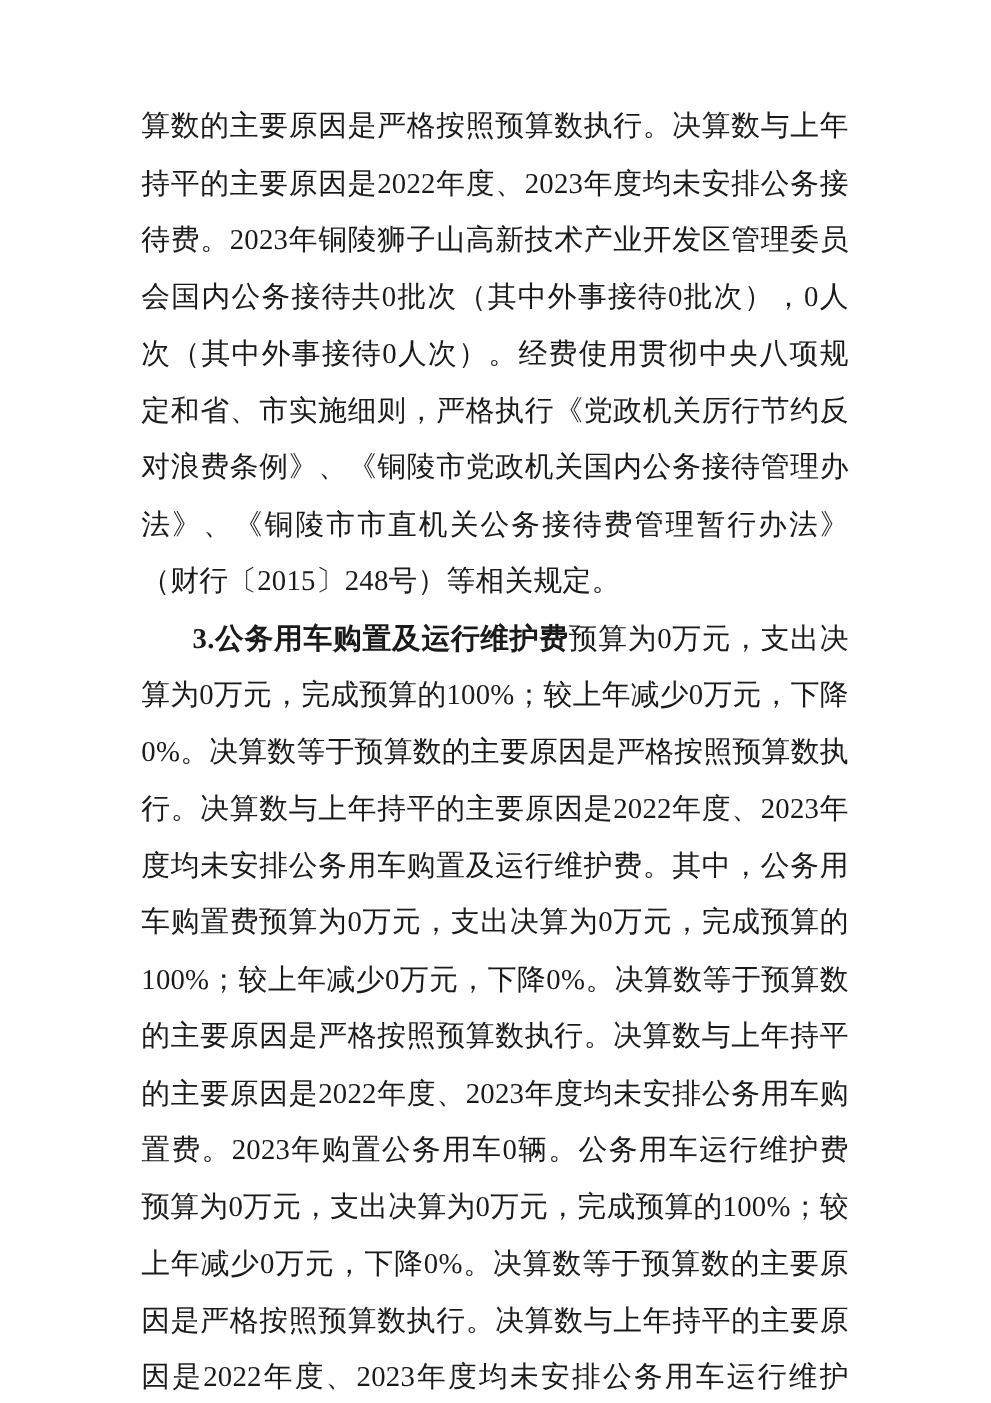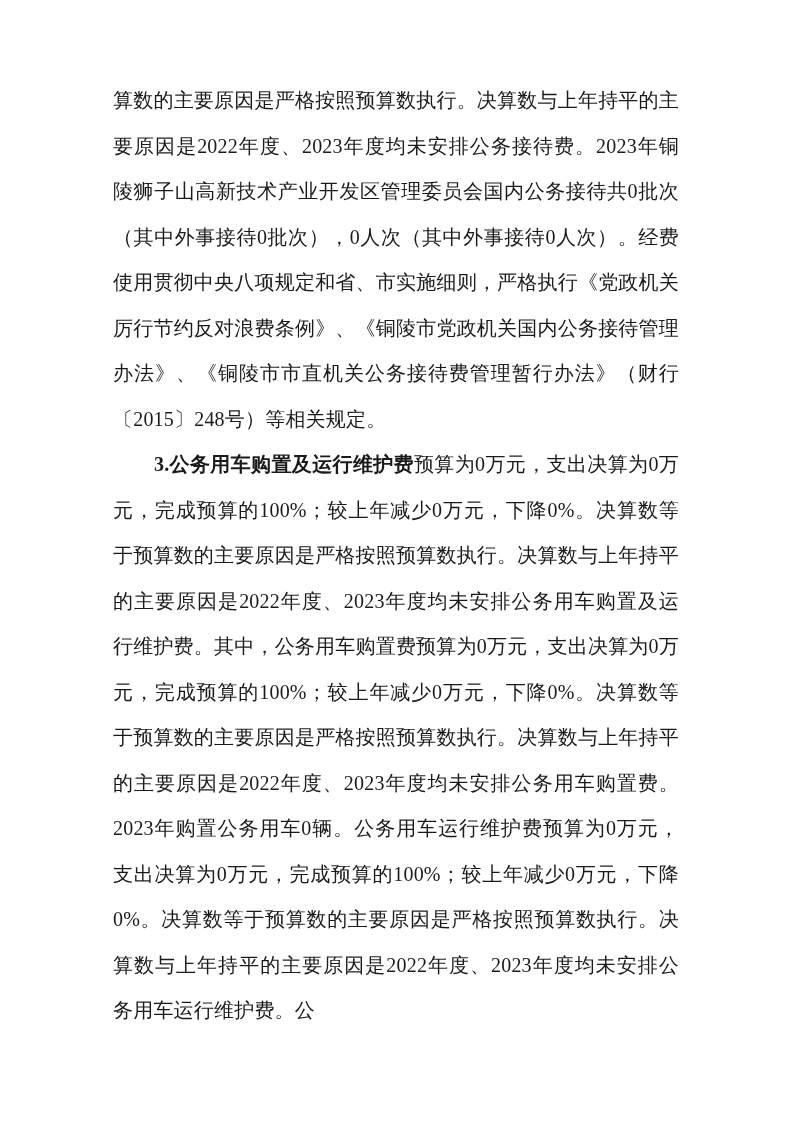--- a/index.html
+++ b/index.html
@@ -23,21 +23,21 @@
     background: #ffffff;
   }
   .content {
     position: absolute;
     left: 113px;
     top: 78px;
     width: 566px;
   }
   p {
     margin: 0;
-    font-size: 20px;
+    font-size: 23px;
     line-height: 45.5px;
     color: #1a1a1a;
     text-align: justify;
     text-justify: inter-ideograph;
     letter-spacing: 0.2px;
   }
   p.indent {
     text-indent: 41px;
   }
   .bold {

